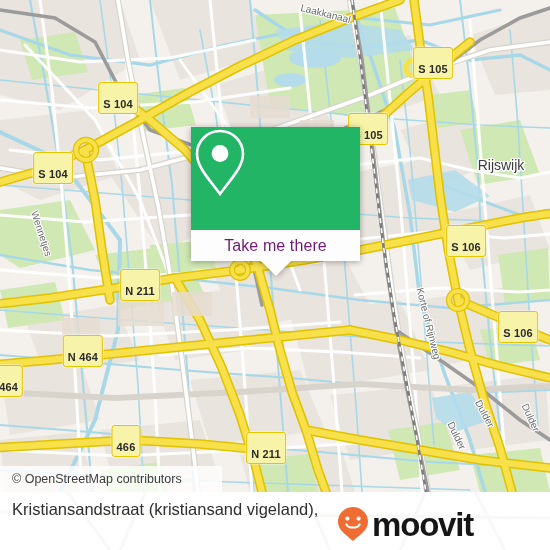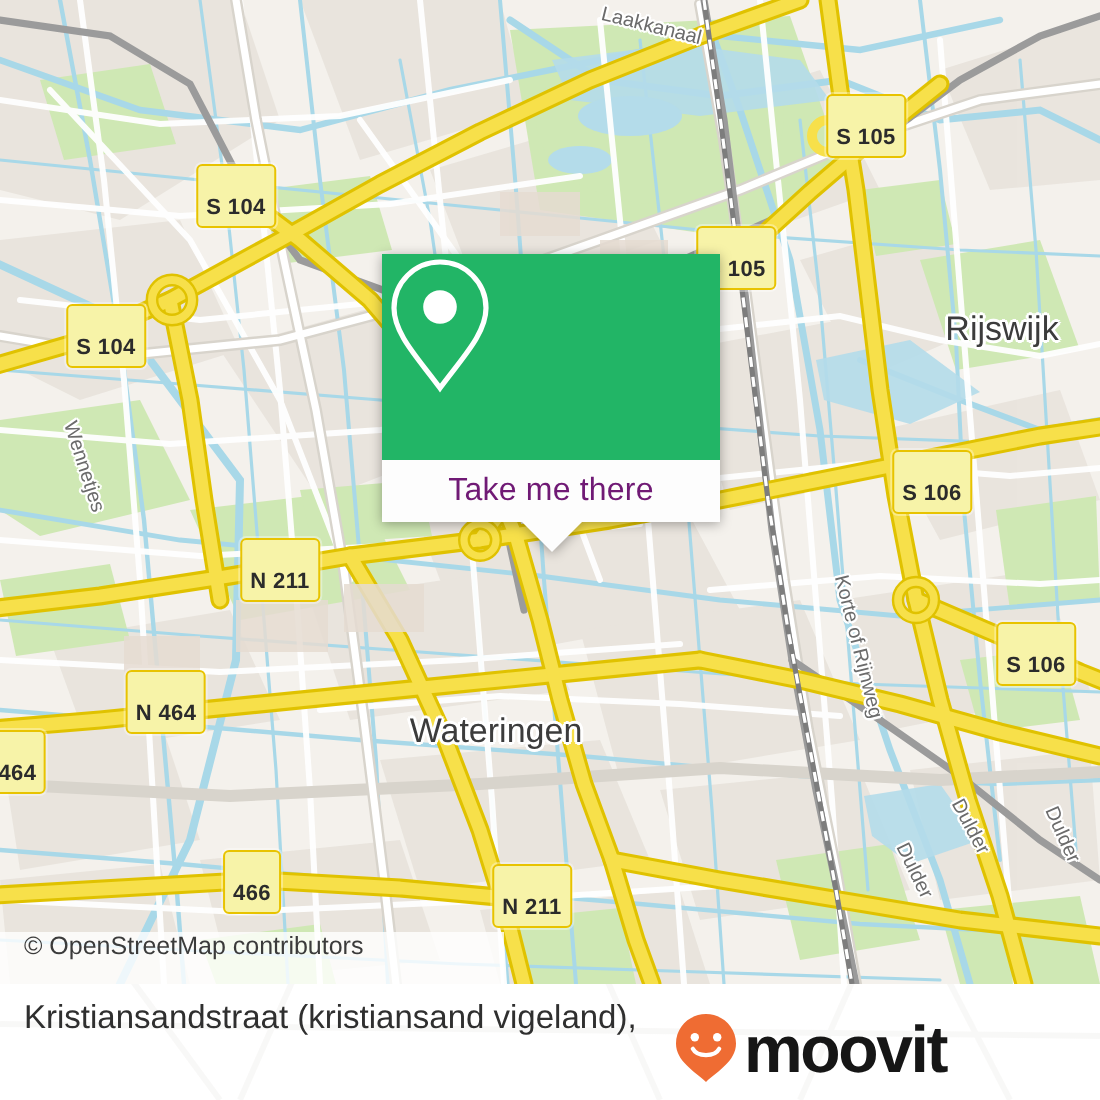--- a/index.html
+++ b/index.html
@@ -40,21 +40,21 @@
   .place{
     position:absolute;
     color:#3c3c3c;
     font-size:16px;
     white-space:nowrap;
     transform:translate(-50%,-50%);
     text-shadow:
       1.5px 0 #fff,-1.5px 0 #fff,0 1.5px #fff,0 -1.5px #fff,
       1px 1px #fff,-1px -1px #fff,1px -1px #fff,-1px 1px #fff;
   }
-  .place.big{font-size:17px;}
+  .place.big{font-size:14px;}
   .street{
     position:absolute;
     color:#6b6b6b;
     font-size:10px;
     white-space:nowrap;
     text-shadow:
       1.2px 0 #fff,-1.2px 0 #fff,0 1.2px #fff,0 -1.2px #fff,
       .8px .8px #fff,-.8px -.8px #fff,.8px -.8px #fff,-.8px .8px #fff;
   }
 
@@ -80,23 +80,23 @@
     position:absolute;left:50%;top:134px;
     transform:translateX(-50%);
     width:0;height:0;
     border-left:15px solid transparent;
     border-right:15px solid transparent;
     border-top:15px solid #fdfdfd;
   }
 
   
   #attrib{
-    position:absolute;left:0;top:466px;width:252px;height:26px;
+    position:absolute;left:0;top:466px;width:222px;height:26px;
     background:rgba(255,255,255,.80);
-    display:flex;
+    display:flex;align-items:center;
   }
   #attrib span{
     font-size:12.5px;color:#3b3b3b;padding-left:12px;
   }
 
   
   #footer{
     position:absolute;left:0;top:492px;width:485px;height:58px;
     background:#ffffff;
   }
@@ -316,21 +316,20 @@
     <div class="shield" style="left:368px;top:129px">S 105</div>
     <div class="shield" style="left:466px;top:241px">S 106</div>
     <div class="shield" style="left:518px;top:327px">S 106</div>
     <div class="shield" style="left:140px;top:285px">N 211</div>
     <div class="shield" style="left:266px;top:448px">N 211</div>
     <div class="shield" style="left:83px;top:351px">N 464</div>
     <div class="shield" style="left:3px;top:381px">N 464</div>
     <div class="shield" style="left:126px;top:441px">466</div>
 
     <div class="place big" style="left:501px;top:165px">Rijswijk</div>
-    <div class="place big" style="left:248px;top:366px">Wateringen</div>
 
     <div class="street" style="left:300px;top:8px;transform:rotate(14deg)">Laakkanaal</div>
     <div class="street" style="left:18px;top:228px;transform:rotate(72deg)">Wennetjes</div>
     <div class="street" style="left:392px;top:318px;transform:rotate(76deg)">Korte of Rijnweg</div>
     <div class="street" style="left:470px;top:408px;transform:rotate(62deg)">Dulder</div>
     <div class="street" style="left:516px;top:412px;transform:rotate(66deg)">Dulder</div>
     <div class="street" style="left:442px;top:430px;transform:rotate(64deg)">Dulder</div>
 
     <div id="popup">
       <div id="popup-green">

